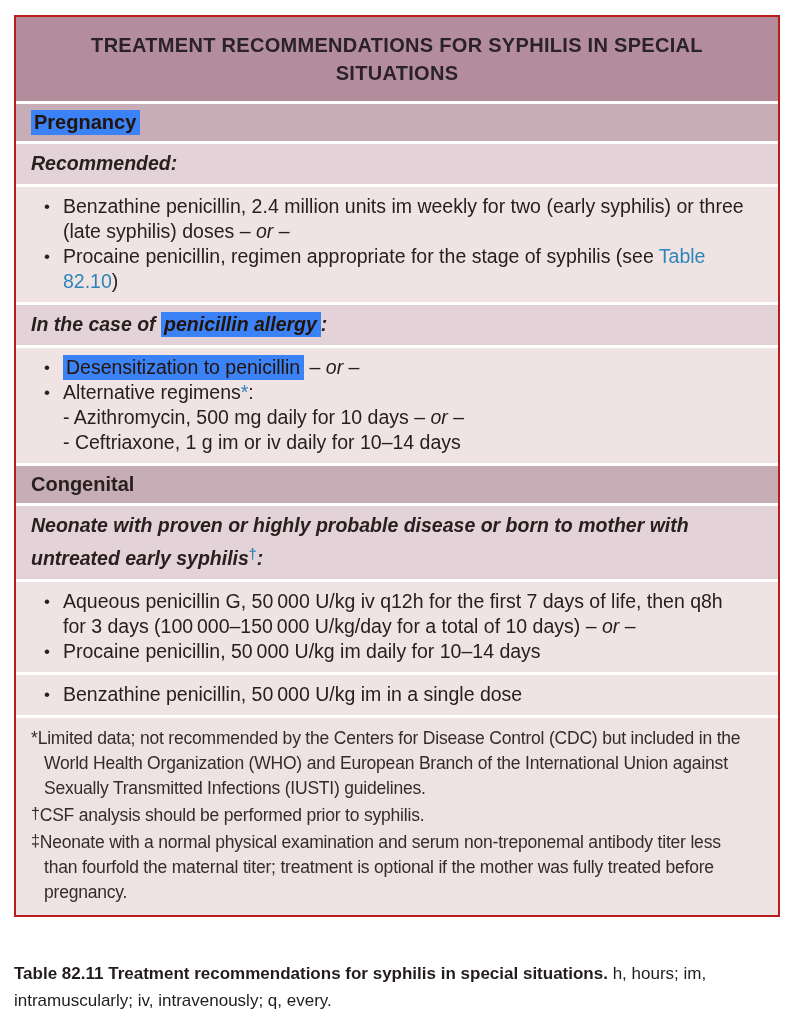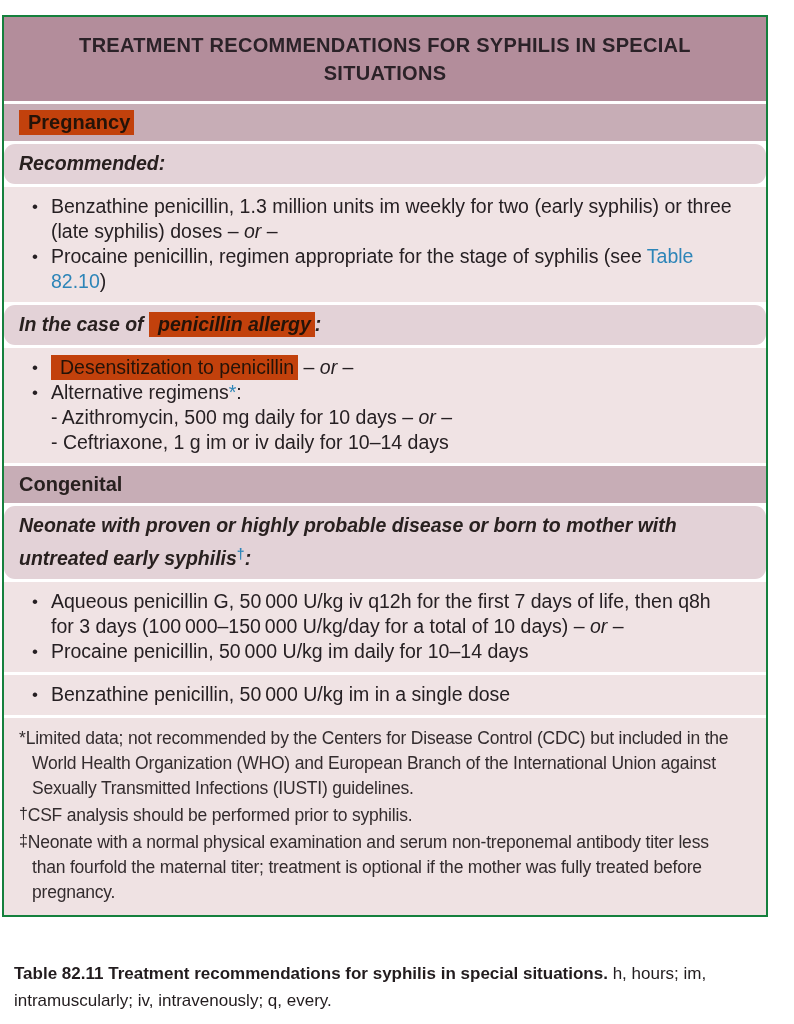--- a/index.html
+++ b/index.html
@@ -5,23 +5,23 @@
   html, body { margin: 0; padding: 0; }
   body {
     width: 794px; height: 1024px;
     background: #ffffff;
     font-family: "Liberation Sans", sans-serif;
     color: #262023;
     overflow: hidden;
   }
   .table-wrap {
     position: absolute;
-    left: 2px; top: 15px;
+    left: 14px; top: 15px;
     width: 762px;
-    border: 2px solid #15803d;
+    border: 2px solid #b91c1c;
     background: #ffffff;
   }
   .row { margin-bottom: 3px; }
   .row:last-child { margin-bottom: 0; }
 
   .row-title {
     background: #b38d9b;
     padding: 14px 40px;
     text-align: center;
     font-size: 20px;
@@ -39,42 +39,41 @@
     color: #28201f;
   }
   .row-sub {
     background: #e3d2d7;
     padding: 5px 15px 6px 15px;
     font-size: 19.5px;
     font-weight: 700;
     font-style: italic;
     line-height: 29px;
     color: #28201f;
-    border-radius: 11px;
   }
   .row-content {
     background: #f0e3e4;
     padding: 7px 30px 8px 15px;
     font-size: 19.5px;
     line-height: 25px;
   }
   .row-foot {
     background: #efe2e3;
     padding: 8px 32px 10px 15px;
     font-size: 17.5px;
     line-height: 25px;
     letter-spacing: -0.2px;
     color: #332c2e;
   }
   .bullet { position: relative; padding-left: 32px; }
   .bchar { position: absolute; left: 13px; top: 0; font-size: 17px; }
   .subitem { padding-left: 32px; }
   .hl {
-    background: #c2410c;
-    padding: 1px 4px 2px 9px;
+    background: #3b82f6;
+    padding: 1px 4px 2px 3px;
     color: #241308;
     margin-top: 8px;
   }
   .or { font-style: italic; }
   .link { color: #2d85b8; text-decoration: none; cursor: pointer; }
   .sup-blue {
     color: #2d85b8;
     font-size: 14px;
     vertical-align: 6px;
     font-style: normal;
@@ -101,21 +100,21 @@
 
   <div class="row row-section">
     <span class="hl">Pregnancy</span>
   </div>
 
   <div class="row row-sub">Recommended:</div>
 
   <div class="row row-content">
     <div class="bullet">
       <span class="bchar">•</span>
-      <span>Benzathine penicillin, 1.3 million units im weekly for two (early syphilis) or three (late syphilis) doses – </span><span class="or">or</span><span> –</span>
+      <span>Benzathine penicillin, 2.4 million units im weekly for two (early syphilis) or three (late syphilis) doses – </span><span class="or">or</span><span> –</span>
     </div>
     <div class="bullet">
       <span class="bchar">•</span>
       <span>Procaine penicillin, regimen appropriate for the stage of syphilis (see </span><a class="link">Table 82.10</a><span>)</span>
     </div>
   </div>
 
   <div class="row row-sub">
     <span>In the case of </span><span class="hl">penicillin allergy</span><span>:</span>
   </div>

